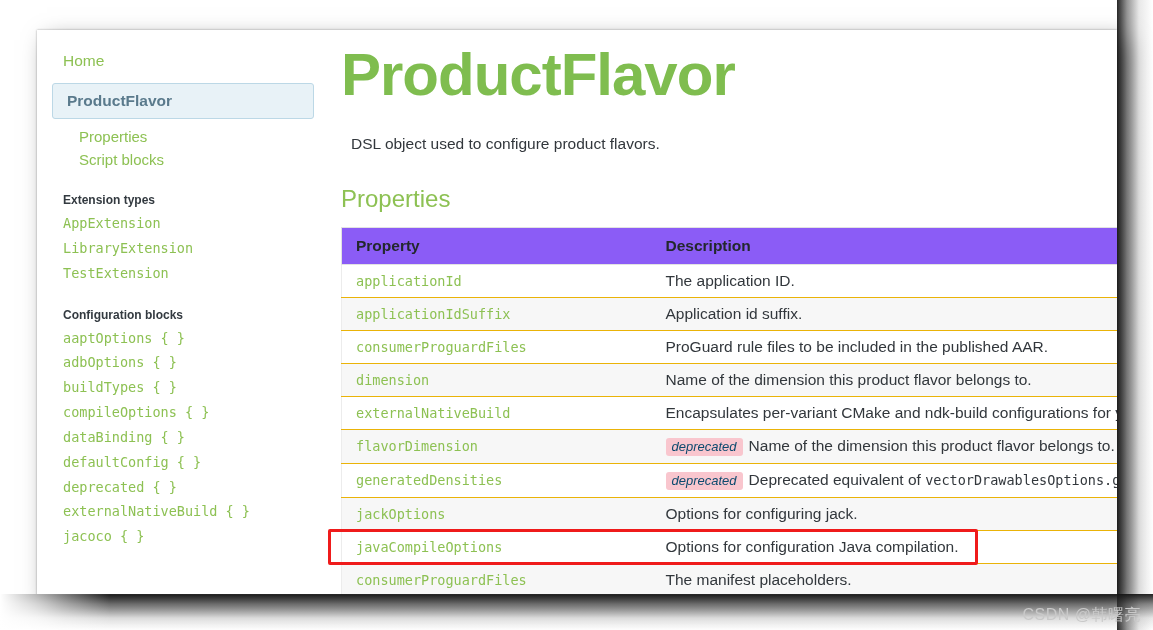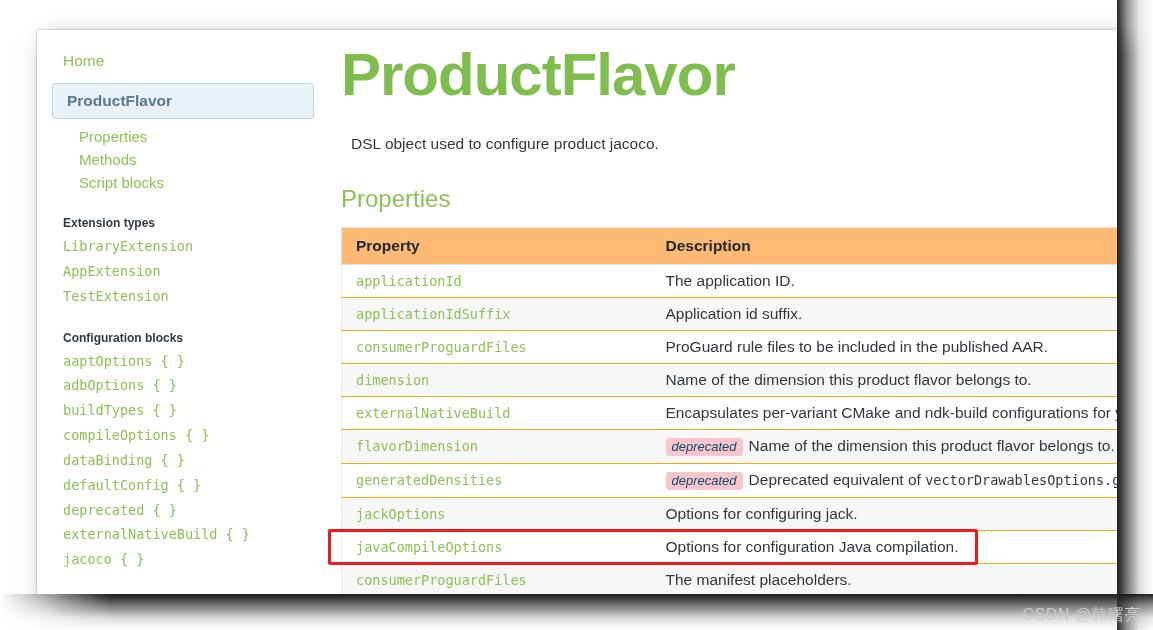--- a/index.html
+++ b/index.html
@@ -121,21 +121,21 @@
 
   
   table.props {
     border-collapse: collapse;
     width: 830px;            
     table-layout: fixed;
     font-size: 15.5px;
   }
   table.props th {
     text-align: left;
-    background: #fdba74;
+    background: #8b5cf6;
     color: #23282d;
     font-size: 15.5px;
     font-weight: bold;
     padding: 9px 14px;
     border-top: 1px solid #e2e2e2;
     border-bottom: 1px solid #e2e2e2;
     white-space: nowrap;
   }
   table.props th:first-child { border-left: 1px solid #e2e2e2; }
   table.props td {
@@ -232,47 +232,46 @@
 
   <div id="doc-panel">
 
     <nav id="sidebar">
 
       <a class="nav-link" href="#">Home</a>
 
       <div class="nav-current">ProductFlavor</div>
 
       <a class="nav-sub" href="#">Properties</a>
-      <a class="nav-sub" href="#">Methods</a>
       <a class="nav-sub" href="#">Script blocks</a>
 
       <div class="nav-heading">Extension types</div>
 
+      <a class="nav-link mono" href="#">AppExtension</a>
       <a class="nav-link mono" href="#">LibraryExtension</a>
-      <a class="nav-link mono" href="#">AppExtension</a>
       <a class="nav-link mono" href="#">TestExtension</a>
 
       <div class="nav-heading">Configuration blocks</div>
 
       <a class="nav-link mono" href="#">aaptOptions { }</a>
       <a class="nav-link mono" href="#">adbOptions { }</a>
       <a class="nav-link mono" href="#">buildTypes { }</a>
       <a class="nav-link mono" href="#">compileOptions { }</a>
       <a class="nav-link mono" href="#">dataBinding { }</a>
       <a class="nav-link mono" href="#">defaultConfig { }</a>
       <a class="nav-link mono" href="#">deprecated { }</a>
       <a class="nav-link mono" href="#">externalNativeBuild { }</a>
       <a class="nav-link mono" href="#">jacoco { }</a>
     </nav>
 
     <main id="content">
 
       <h1 id="page-title">ProductFlavor</h1>
 
-      <p id="page-desc">DSL object used to configure product jacoco.</p>
+      <p id="page-desc">DSL object used to configure product flavors.</p>
 
       <h2 id="section-title">Properties</h2>
 
       <table class="props">
         <colgroup>
           <col class="c-prop">
           <col class="c-desc">
         </colgroup>
         <thead>
           <tr>

